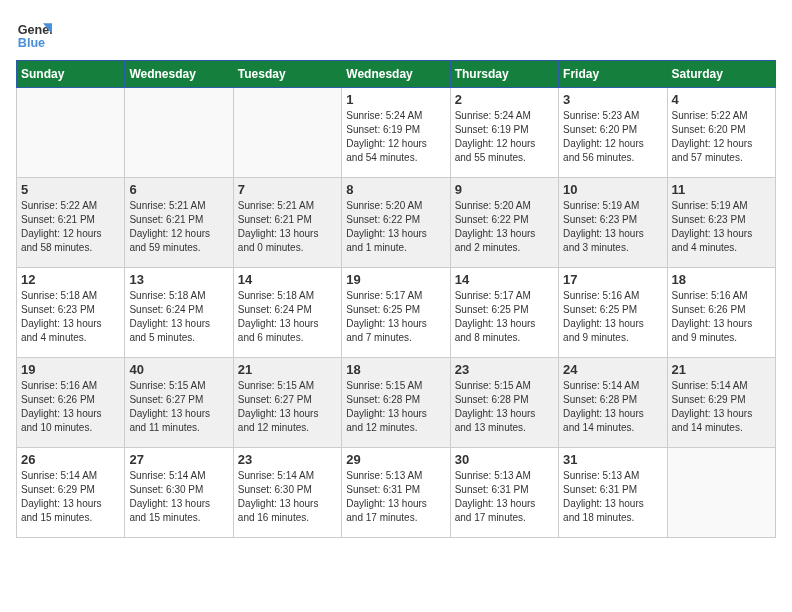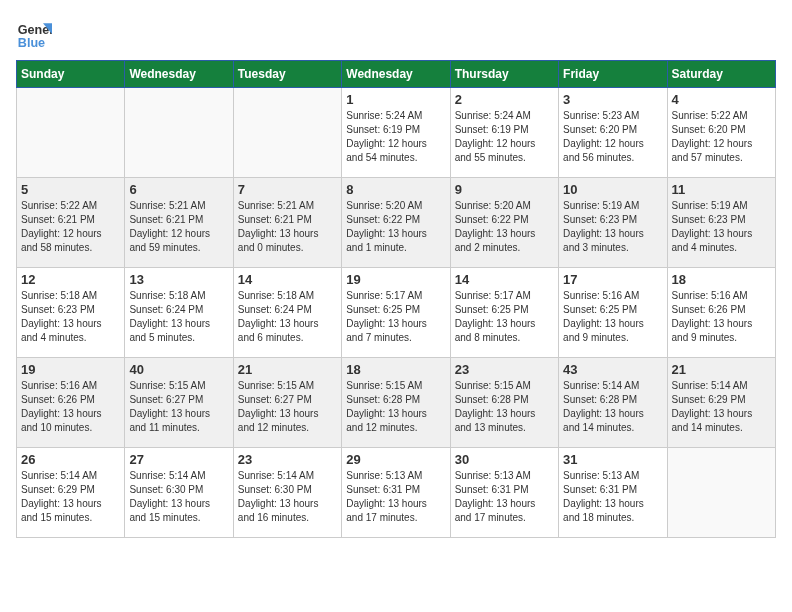--- a/index.html
+++ b/index.html
@@ -274,21 +274,21 @@
 and 12 minutes.</div>
         </td>
         <td>
           <span class="day-number">23</span>
           <div class="day-info" style="white-space: pre-line;">Sunrise: 5:15 AM
 Sunset: 6:28 PM
 Daylight: 13 hours
 and 13 minutes.</div>
         </td>
         <td>
-          <span class="day-number">43</span>
+          <span class="day-number">24</span>
           <div class="day-info" style="white-space: pre-line;">Sunrise: 5:14 AM
 Sunset: 6:28 PM
 Daylight: 13 hours
 and 14 minutes.</div>
         </td>
         <td>
           <span class="day-number">21</span>
           <div class="day-info" style="white-space: pre-line;">Sunrise: 5:14 AM
 Sunset: 6:29 PM
 Daylight: 13 hours

